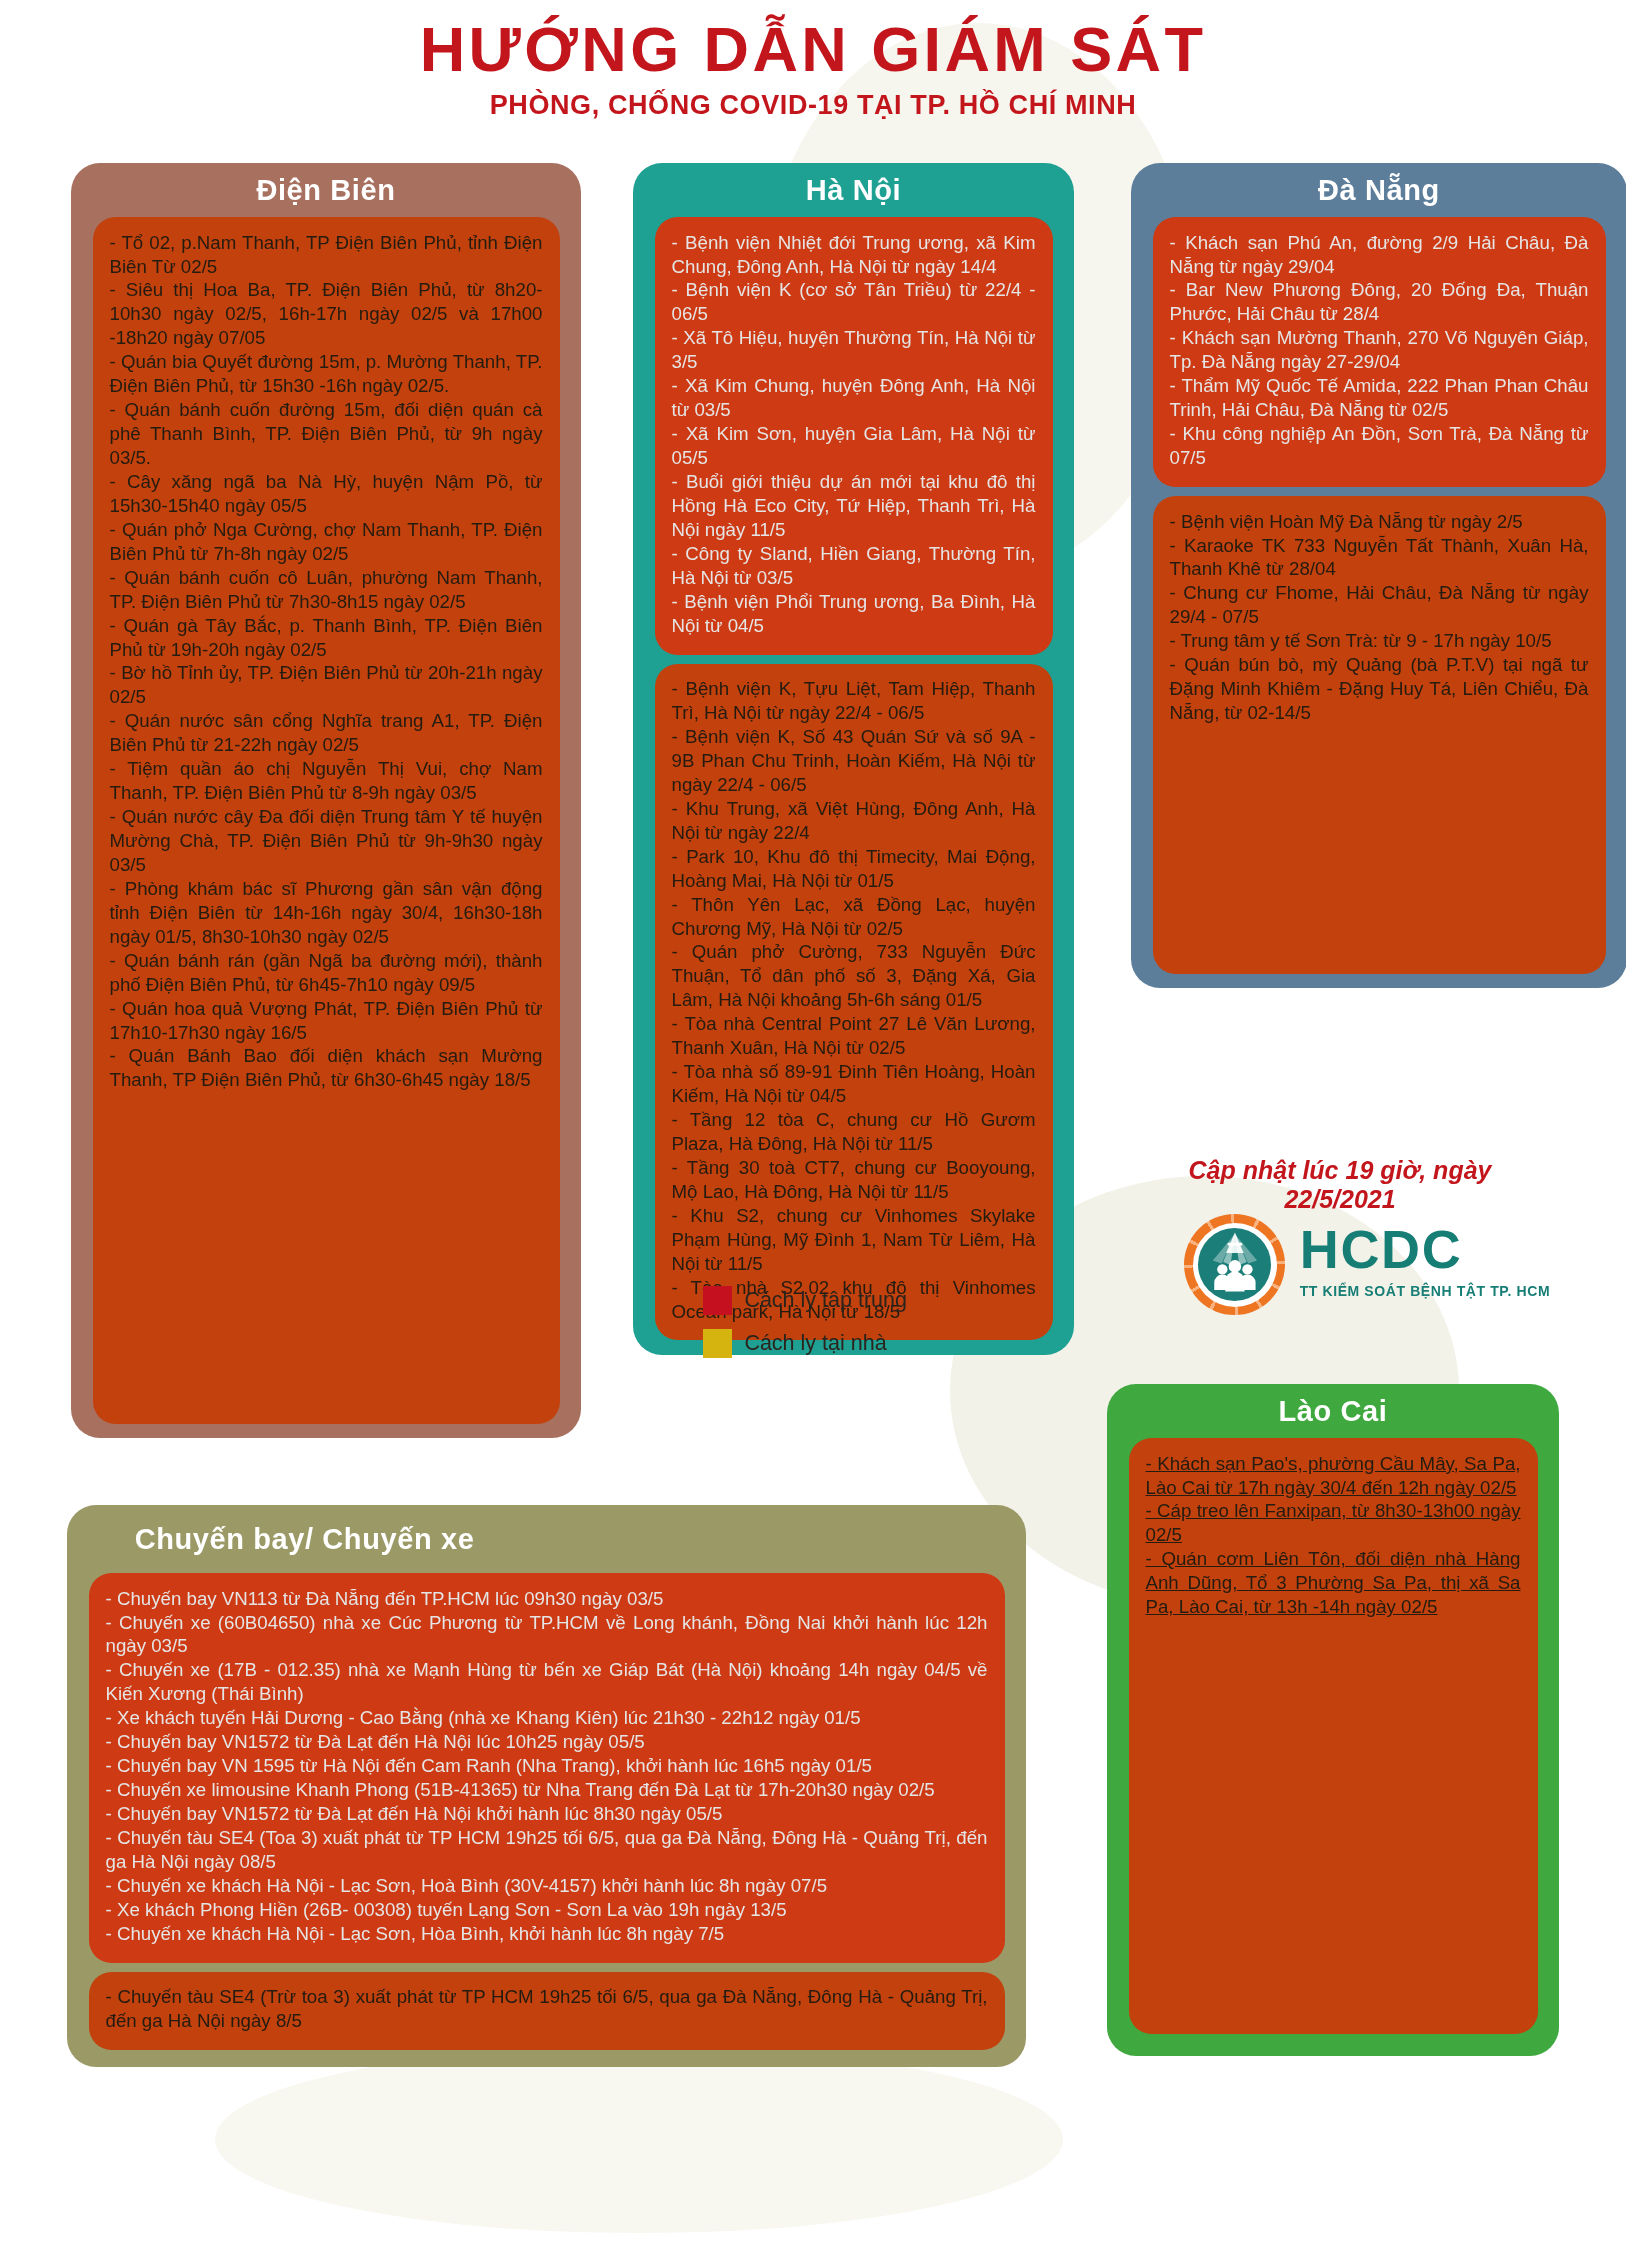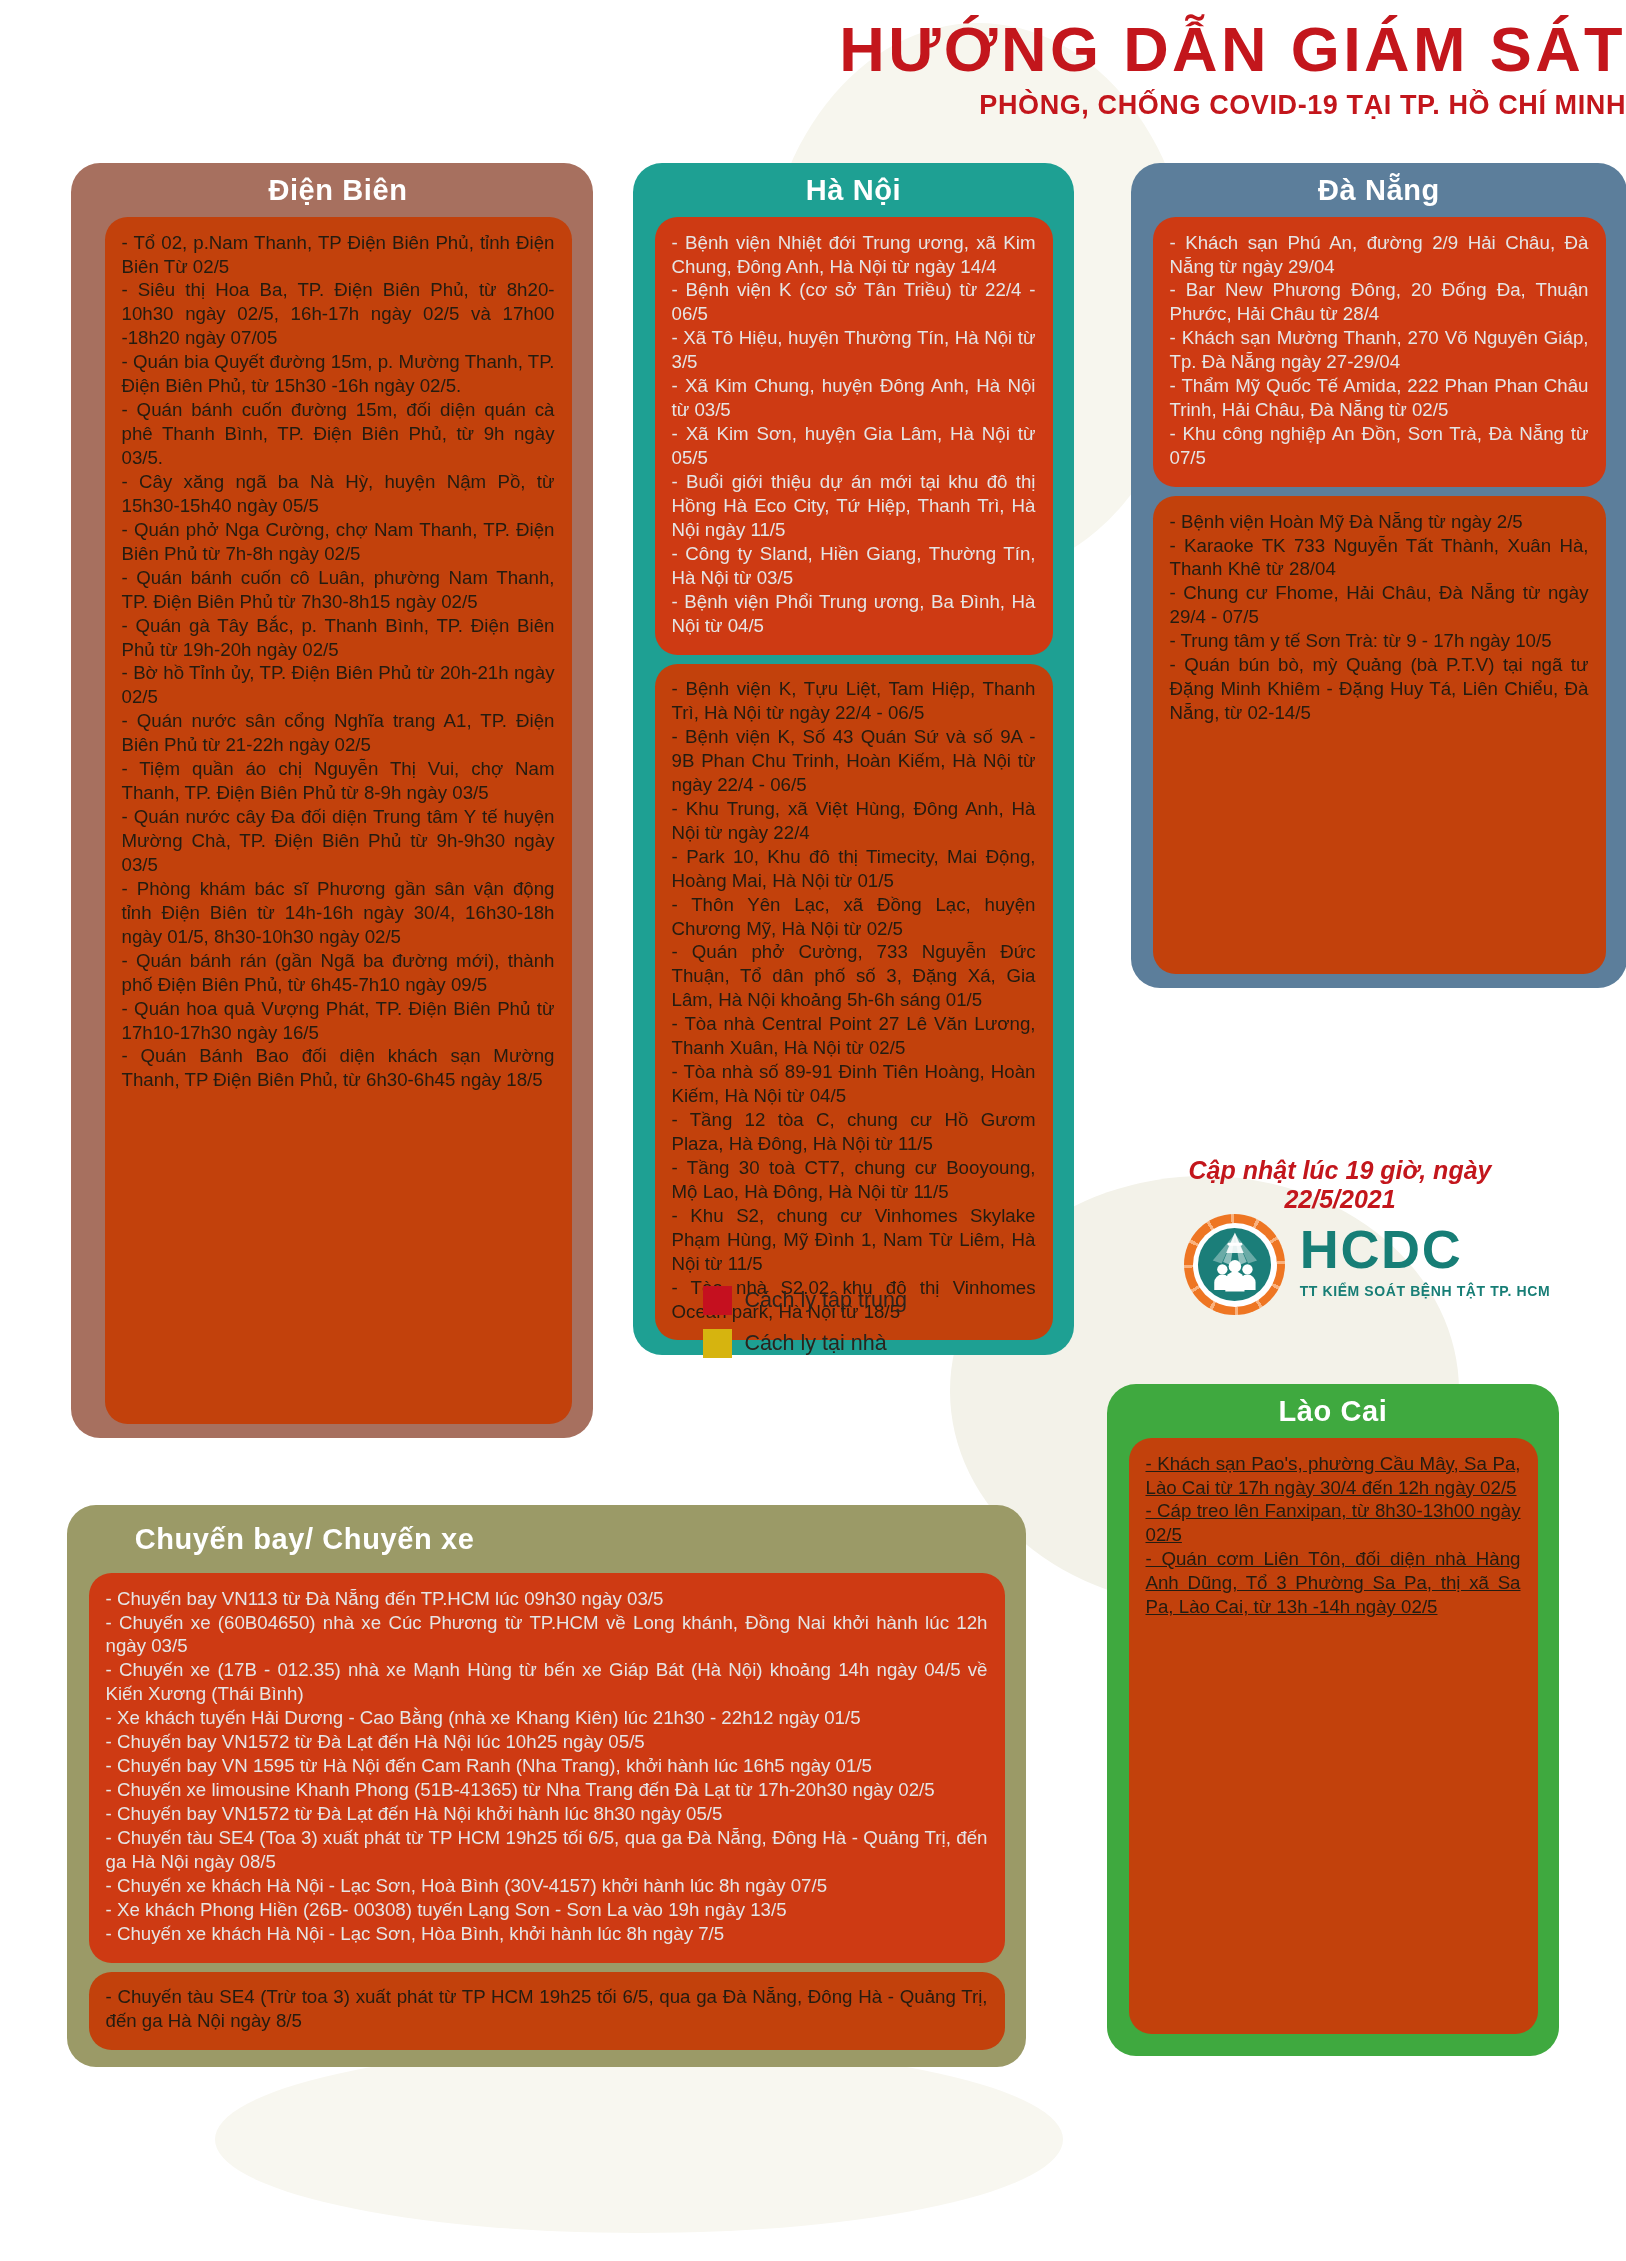--- a/index.html
+++ b/index.html
@@ -6,21 +6,21 @@
   body{
     width:1626px;height:2261px;position:relative;overflow:hidden;
     background:#ffffff;
     font-family:"Liberation Sans","DejaVu Sans",sans-serif;
   }
   .watermark{position:absolute;border-radius:50%;z-index:0;}
   .wm1{left:763px;top:22.6px;width:430px;height:554px;background:#f7f6ee;}
   .wm2{left:950px;top:1176px;width:509px;height:430px;background:#f3f2e9;}
   .wm3{left:215px;top:2046px;width:848px;height:187px;background:#f8f7f0;}
 
-  header{position:absolute;left:0;top:16px;width:1626px;text-align:right;z-index:2;}
+  header{position:absolute;left:0;top:16px;width:1626px;text-align:center;z-index:2;}
   .h1{
     color:#c3161c;font-size:63px;font-weight:bold;letter-spacing:3.4px;
     line-height:1.05;margin:0;
   }
   .h2{
     color:#c3161c;font-size:27px;font-weight:bold;letter-spacing:0.6px;
     margin:8px 0 0 0;
   }
 
   .panel{position:absolute;border-radius:29px;z-index:2;padding-bottom:14.7px;}
@@ -30,21 +30,21 @@
   }
   .box{
     border-radius:22.6px;margin:0 21.5px;padding:13.6px 17px 17px 17px;
     font-size:18.7px;line-height:1.28;text-align:justify;
   }
   .box p{margin:0;}
   .box.red{background:#ce3a13;color:#e5e5e5;}
   .box.yellow{background:#c2410c;color:#241c10;}
   .box + .box{margin-top:9px;}
 
-  #p-dienbien{left:71px;top:163px;width:510px;padding-left:12px;}
+  #p-dienbien{left:71px;top:163px;width:510px;}
   #p-dienbien .box{min-height:1176px;}
 
   #p-hanoi{left:633px;top:163px;width:441px;}
   #p-hanoi .box.red{min-height:334px;}
   #p-hanoi .box.yellow{min-height:574px;}
 
   #p-danang{left:1131px;top:163px;width:496px;}
   #p-danang .box.red{min-height:237px;}
   #p-danang .box.yellow{min-height:447px;}
 

